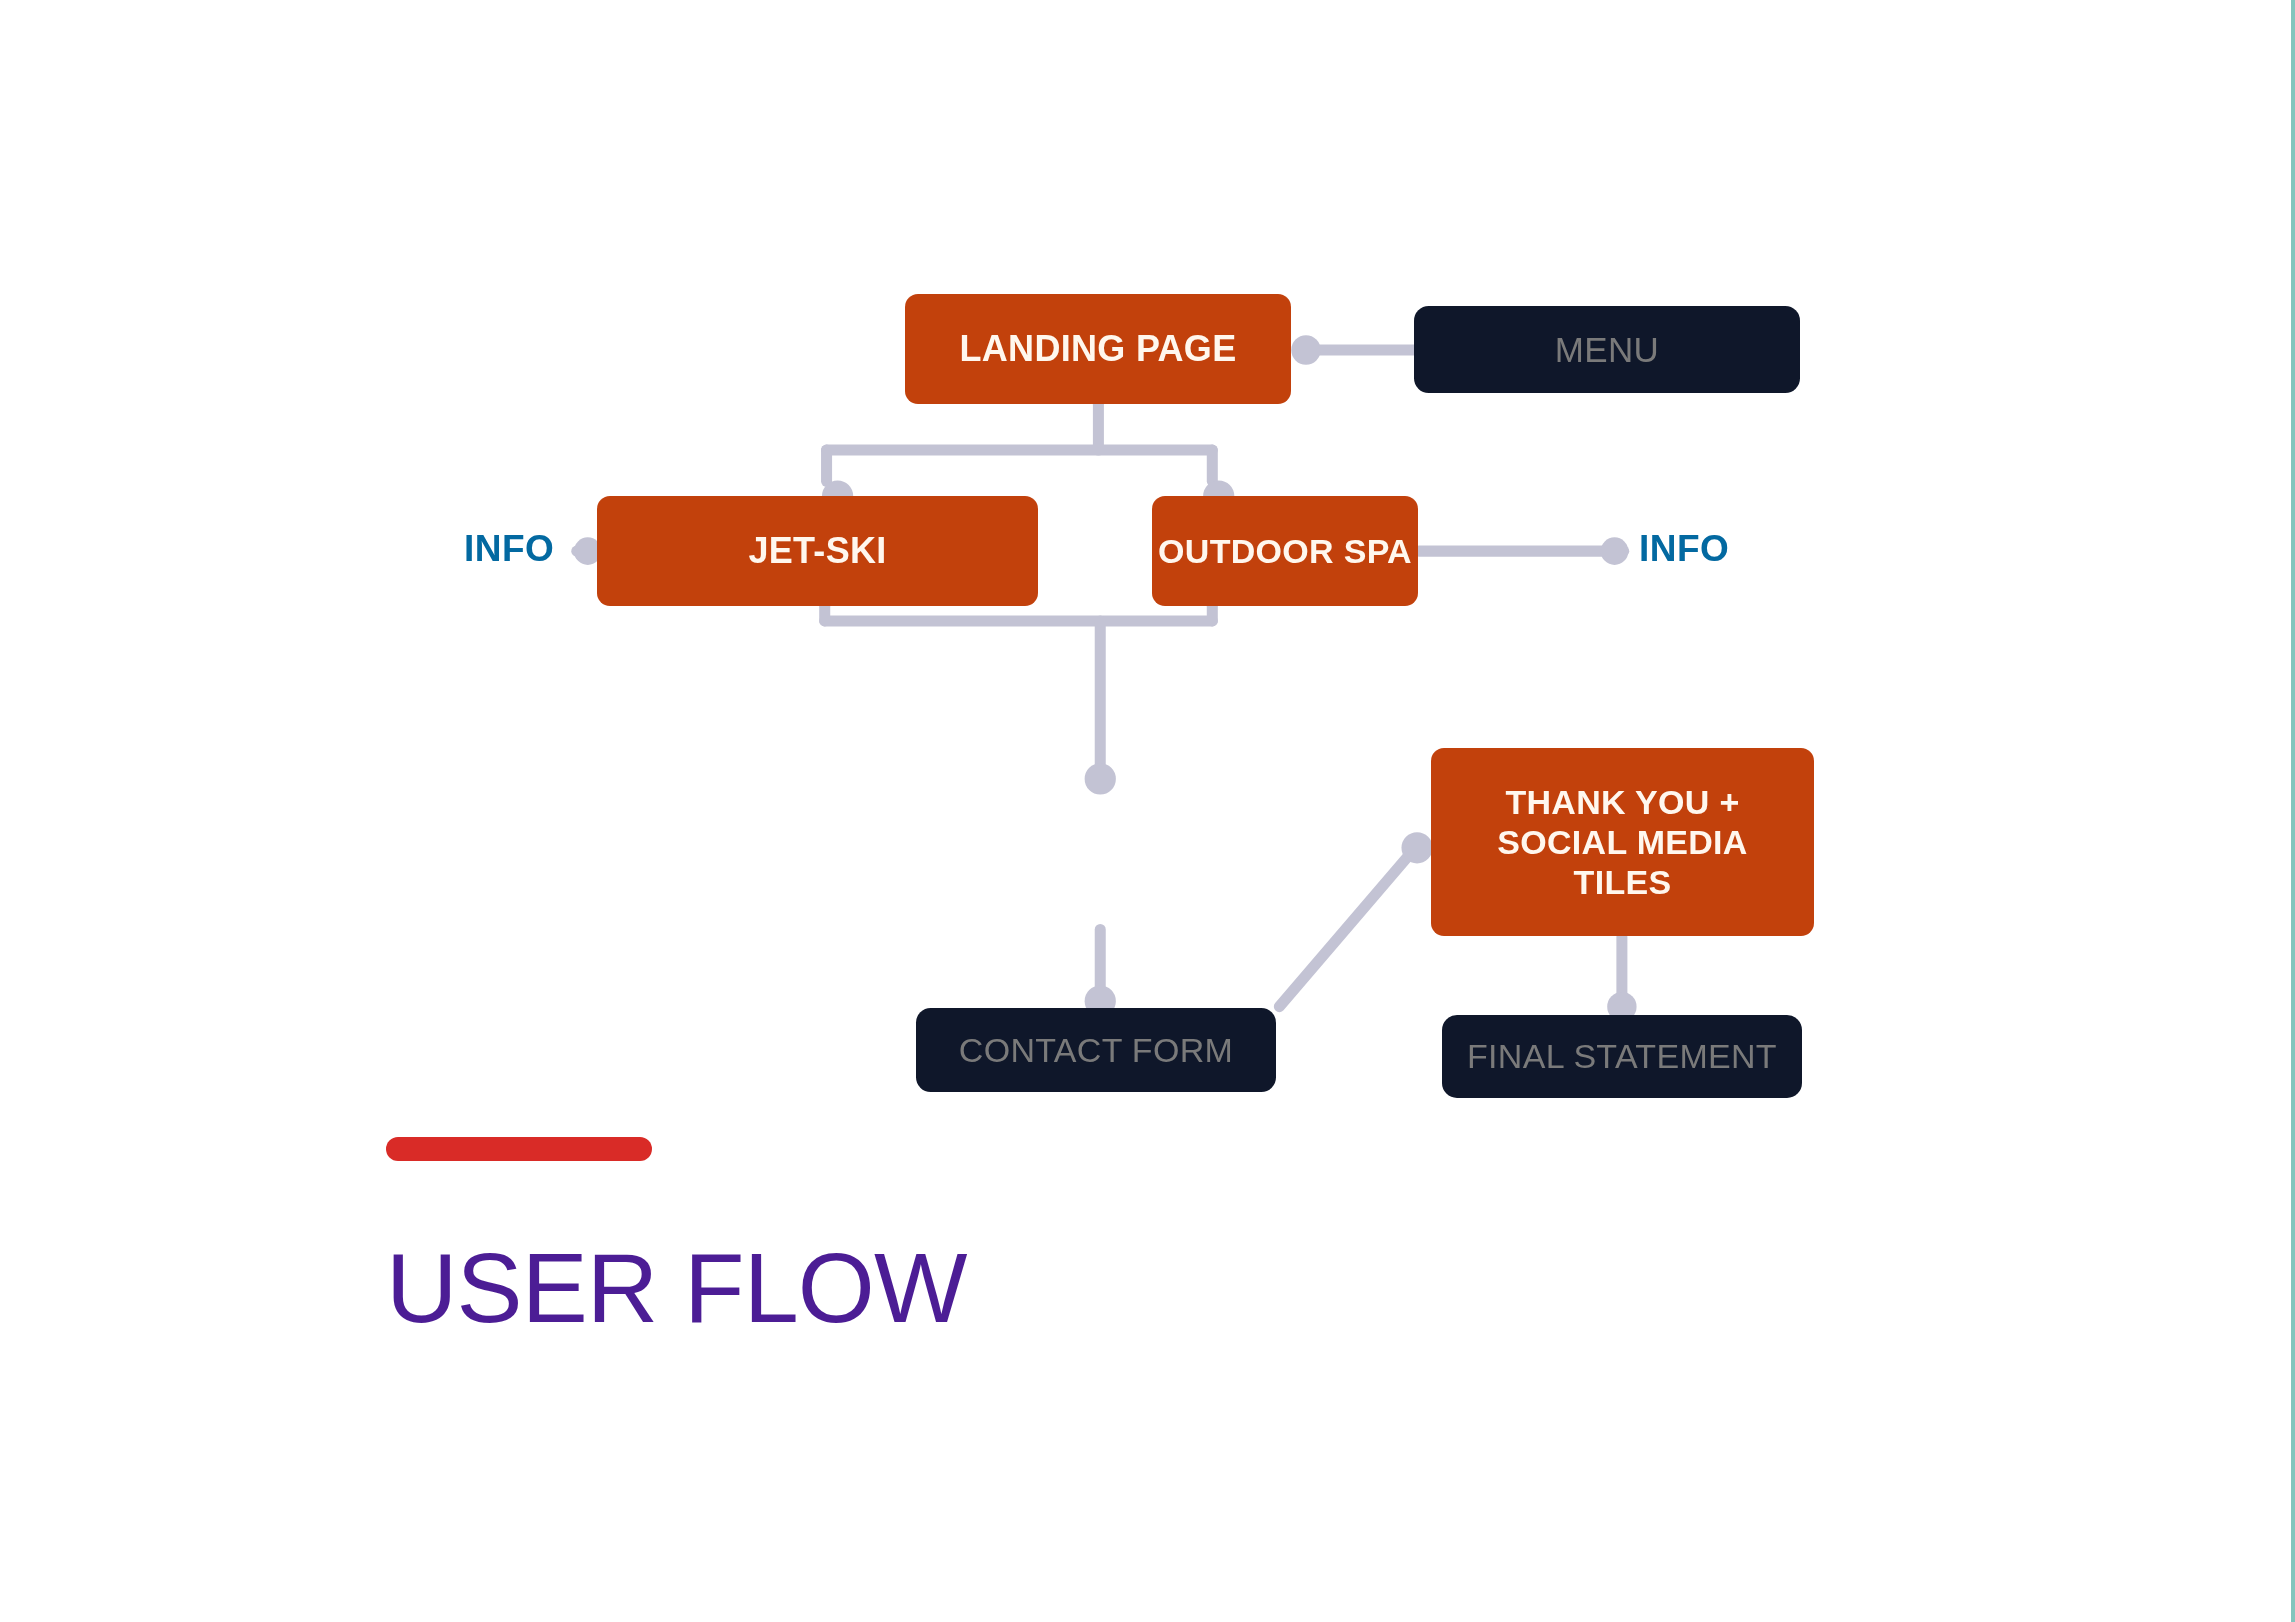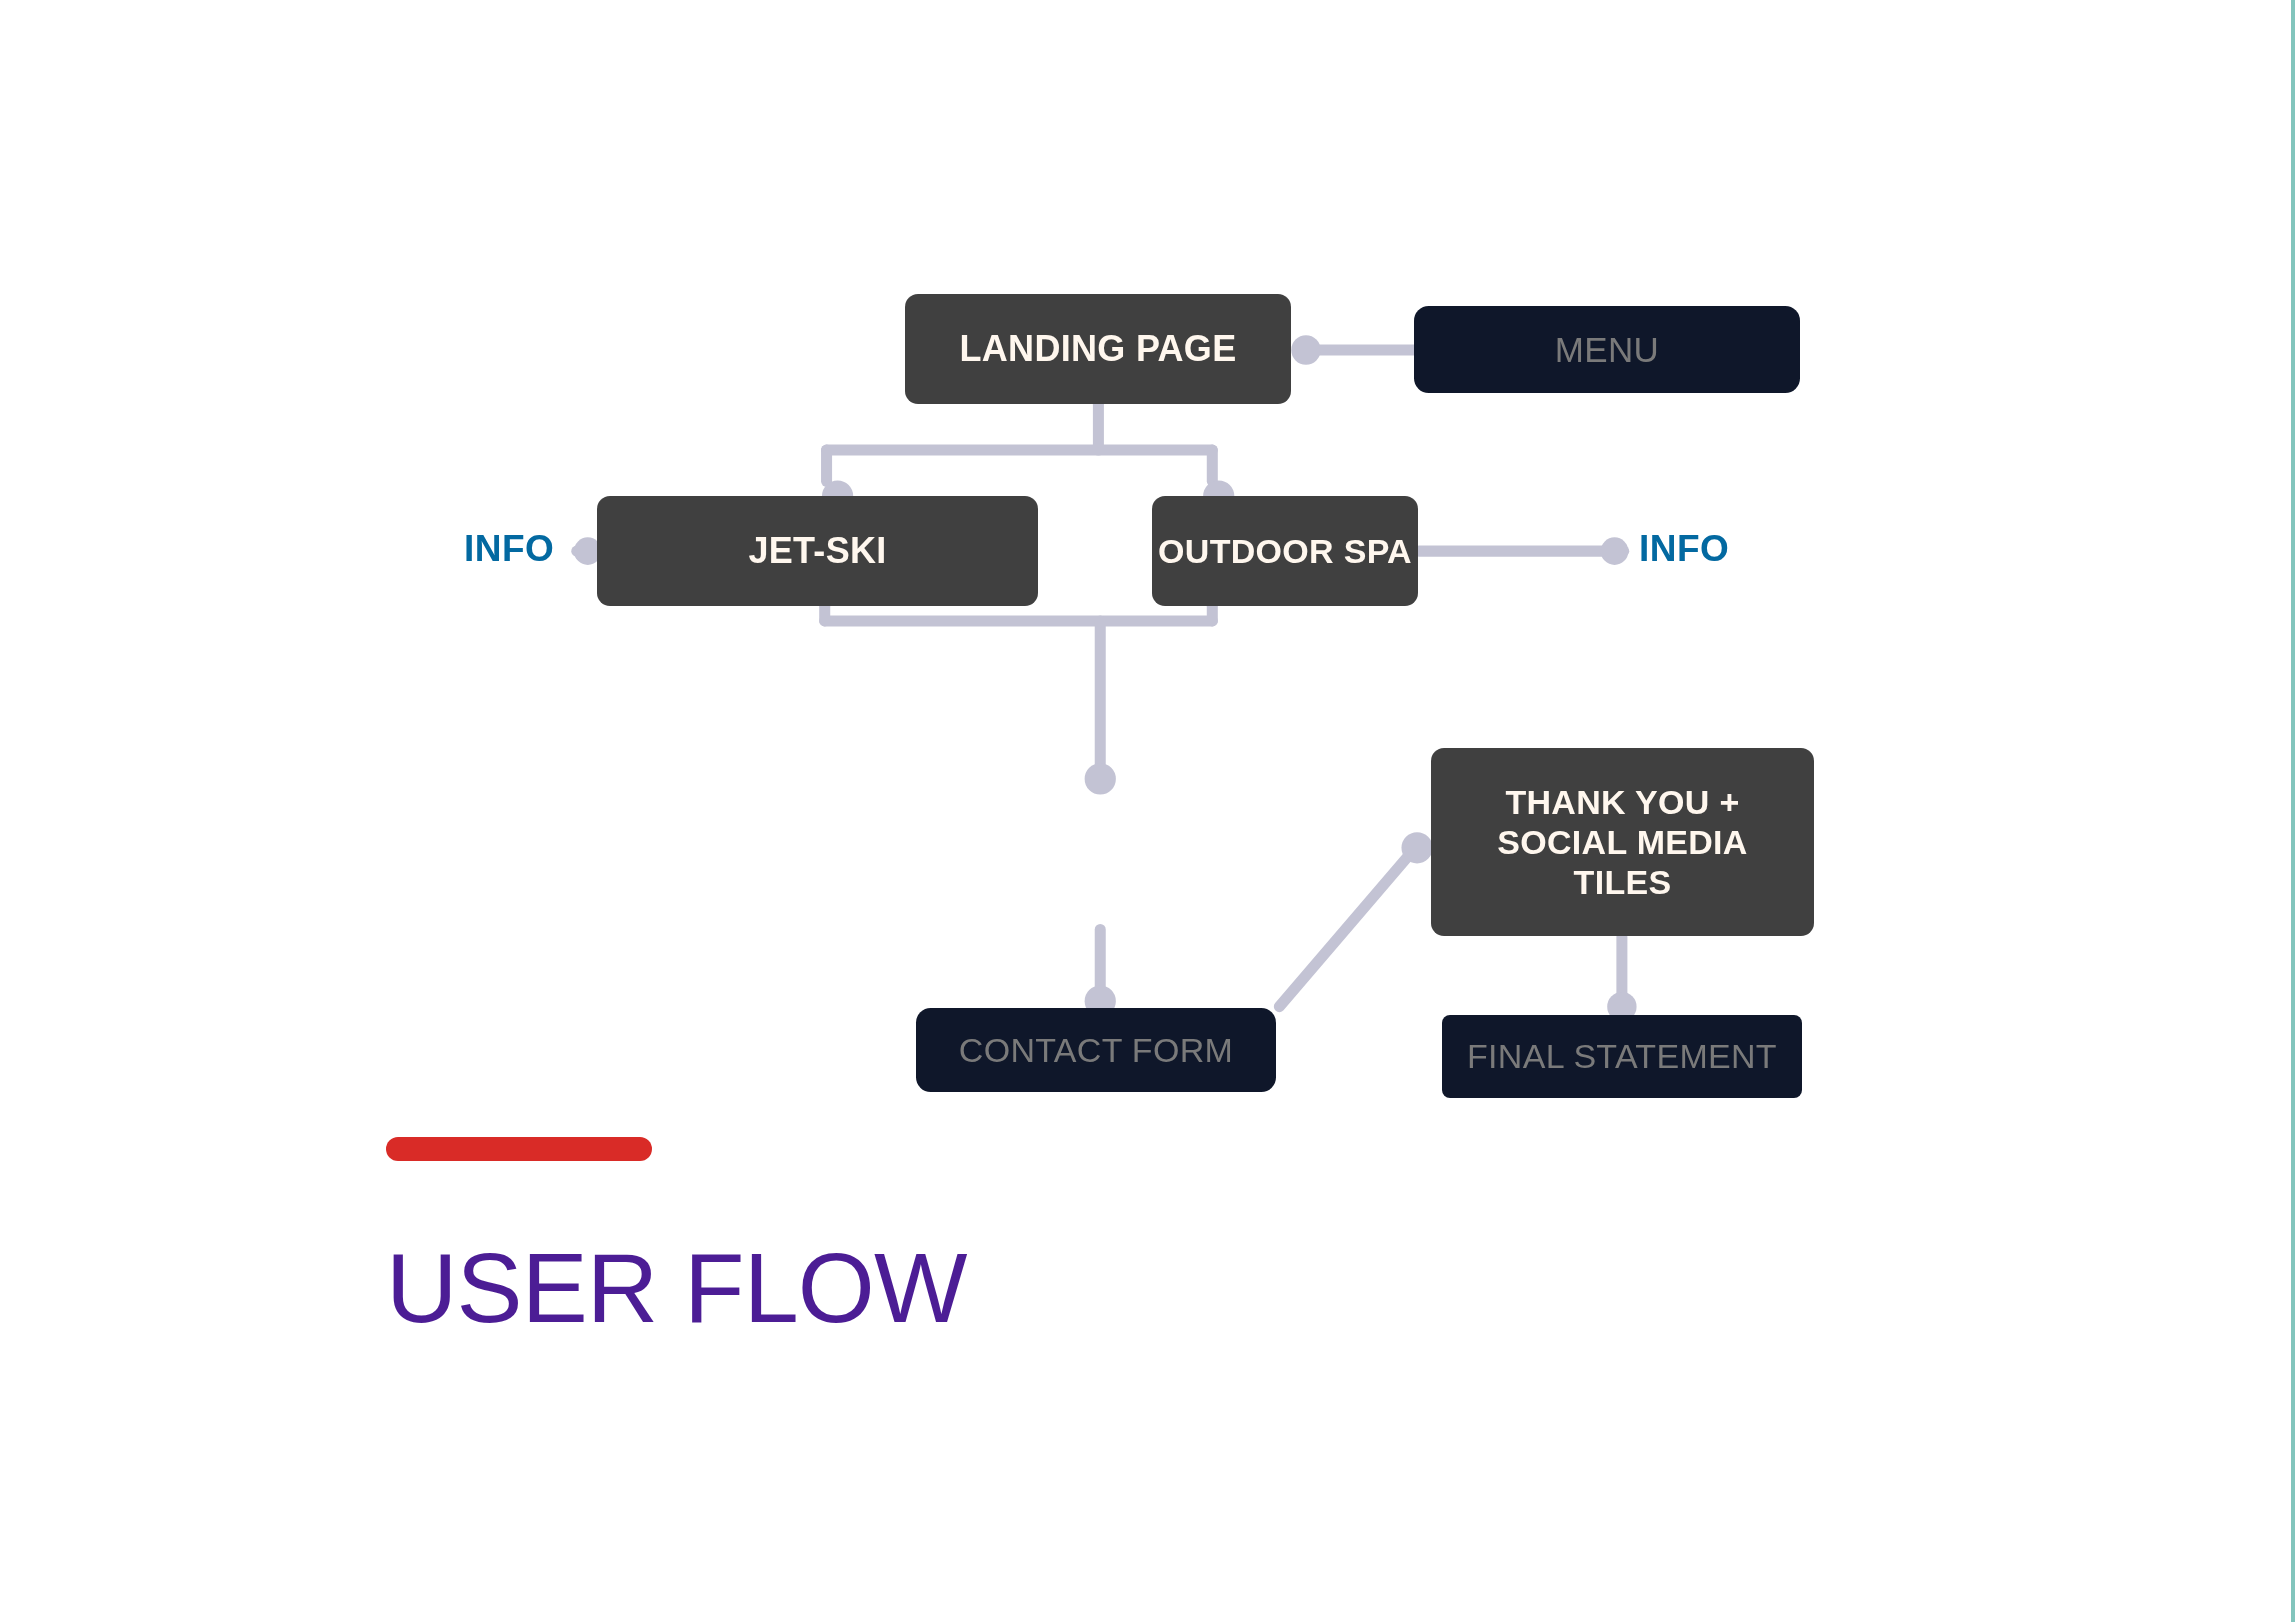--- a/index.html
+++ b/index.html
@@ -49,21 +49,21 @@
     position: absolute;
     box-sizing: border-box;
     display: flex;
     align-items: center;
     justify-content: center;
     text-align: center;
     border-radius: 13px;
     letter-spacing: 0.3px;
   }
   .node-primary {
-    background: #404040;
+    background: #c2410c;
     color: #FFF7EE;
     font-weight: bold;
   }
   .node-secondary {
     background: #0f172a;
     color: #7a7a7a;
     font-weight: normal;
   }
   .node .label {
     display: block;
@@ -72,21 +72,21 @@
   }
 
   
   #node-landing      { left: 905px;  top: 294px;  width: 386px; height: 110px; font-size: 36px; }
   #node-menu         { left: 1414px; top: 306px;  width: 386px; height: 87px;  font-size: 35px; border-radius: 14.7px; }
   #node-jetski       { left: 597px;  top: 496px;  width: 441px; height: 110px; font-size: 36px; }
   #node-spa          { left: 1152px; top: 496px;  width: 266px; height: 110px; font-size: 34px; }
   #node-home         { left: 909px;  top: 788px;  width: 386px; height: 141px; font-size: 35px; }
   #node-thankyou     { left: 1431px; top: 748px;  width: 383px; height: 188px; font-size: 34px; }
   #node-contact      { left: 916px;  top: 1008px; width: 360px; height: 84px;  font-size: 34px; border-radius: 14.7px; }
-  #node-final        { left: 1442px; top: 1015px; width: 360px; height: 83px;  font-size: 34px; border-radius: 8px; }
+  #node-final        { left: 1442px; top: 1015px; width: 360px; height: 83px;  font-size: 34px; border-radius: 15px; }
 
   
   .info-caption {
     position: absolute;
     color: #0369a1;
     font-weight: bold;
     font-size: 37px;
     letter-spacing: 0.5px;
   }
   #info-left  { left: 464px;  top: 528px; }

